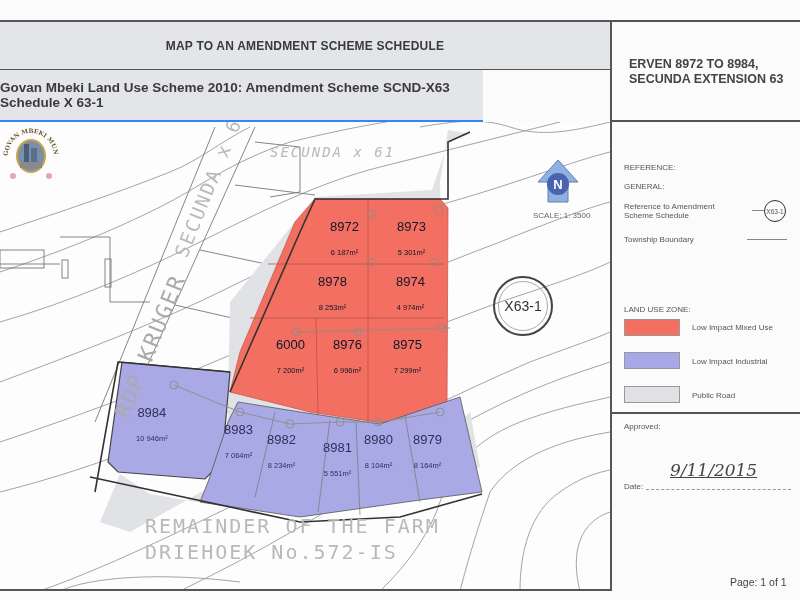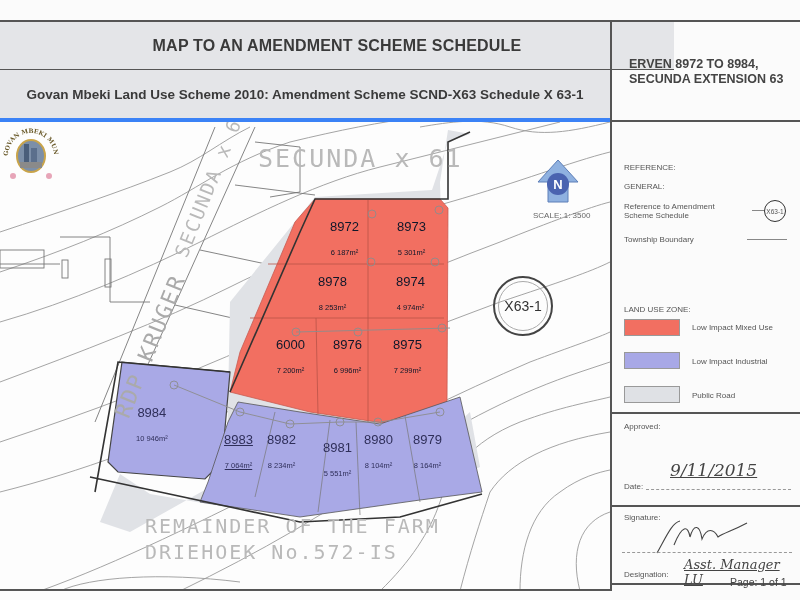--- a/index.html
+++ b/index.html
@@ -3,28 +3,28 @@
 <meta charset="utf-8">
 <style>
   * { box-sizing: border-box; margin: 0; padding: 0; }
   html, body { width: 800px; height: 600px; background: #fbfbfb; overflow: hidden; }
   body { font-family: "Liberation Sans", sans-serif; color: #333; position: relative; }
 
   .sheet { position: absolute; left: 0; top: 20px; width: 800px; height: 570px; }
 
   
   .hdr-title {
-    position: absolute; left: 0; top: 0; width: 674px; height: 50px;
+    position: absolute; left: 0; top: 0; width: 610px; height: 50px;
     background: #e4e5e8; border-top: 2px solid #555; border-bottom: 1.5px solid #555;
     display: flex; align-items: center; justify-content: center;
-    font-weight: bold; font-size: 16px; color: #3a3a3a; letter-spacing: 0.2px; text-align: right;
+    font-weight: bold; font-size: 12px; color: #3a3a3a; letter-spacing: 0.2px; text-align: right;
   }
   .hdr-sub {
-    position: absolute; left: 0; top: 50px; width: 610px; height: 52px;
-    background: #e4e5e8; border-bottom: 4px solid #3b82f6;
+    position: absolute; left: 0; top: 50px; width: 483px; height: 52px;
+    background: #e4e5e8; border-bottom: 2px solid #3b82f6;
     display: flex; align-items: center; justify-content: center;
     font-weight: bold; font-size: 13.5px; color: #3a3a3a;
   }
   .right-col {
     position: absolute; left: 610px; top: 0; width: 190px; height: 571px;
     border-left: 2px solid #555;
   }
   .erven {
     position: absolute; left: 0; top: 0; width: 188px; height: 102px;
     border-top: 2px solid #555; border-bottom: 2px solid #555;
@@ -135,21 +135,21 @@
         <circle cx="435" cy="140" r="4"></circle>
       </g>
 
       <g transform="translate(538,38)">
         <polygon points="20,0 40,22 30,22 30,42 10,42 10,22 0,22" fill="#8fb1e0" stroke="#5d7fb8" stroke-width="1"></polygon>
         <circle cx="20" cy="24" r="11" fill="#4a63b0"></circle>
         <text x="20" y="29" font-size="13" font-weight="bold" fill="#ffffff" text-anchor="middle" font-family="Liberation Sans, sans-serif">N</text>
       </g>
     </svg>
 
-    <div class="cad" style="left:258px; top:22px; font-size:25px;">SECUNDA  x  61</div>
+    <div class="cad" style="left:270px; top:22px; font-size:14px;font-style:italic;">SECUNDA  x  61</div>
     <div class="cad" style="left:170px; top:130px; font-size:19px; transform:rotate(-68deg); transform-origin:left top;">SECUNDA  x  62</div>
     <div class="cad" style="left:110px; top:290px; font-size:22px; transform:rotate(-68deg); transform-origin:left top; color:#aaa;">RDP KRUGER</div>
     <div class="cad" style="left:145px; top:392px; font-size:20px;">REMAINDER OF THE FARM</div>
     <div class="cad" style="left:145px; top:418px; font-size:20px;">DRIEHOEK No.572-IS</div>
 
     <div class="scale">SCALE: 1: 3500</div>
     <div class="xbubble">
         <span>X63-1</span>
       </div>
 
@@ -179,21 +179,21 @@
       </div>
     <div class="erf" style="left:393px; top:215px;">
         <span class="num">8975</span>
         <span class="area">7 299m²</span>
       </div>
 
     <div class="erf ind" style="left:136px; top:283px;">
         <span class="num">8984</span>
         <span class="area">10 946m²</span>
       </div>
-    <div class="erf ind" style="left:224px; top:310px;text-decoration:underline;">
+    <div class="erf ind" style="left:224px; top:300px;">
         <span class="num">8983</span>
         <span class="area">7 064m²</span>
       </div>
     <div class="erf ind" style="left:267px; top:310px;">
         <span class="num">8982</span>
         <span class="area">8 234m²</span>
       </div>
     <div class="erf ind" style="left:323px; top:318px;">
         <span class="num">8981</span>
         <span class="area">5 551m²</span>
@@ -246,25 +246,16 @@
       <div class="lbl" style="left:80px; top:269px;">Public Road</div>
     </div>
 
     <div class="approve">
       <div style="position:absolute; left:12px; top:8px;">Approved:</div>
       <div style="position:absolute; left:12px; top:68px;">Date:</div>
       <div class="dashed" style="left:34px; top:75px; width:145px;"></div>
       <div class="hand" style="left:58px; top:46px; font-size:17px;">9/11/2015</div>
     </div>
 
-    <div class="sign">
-      <div style="position:absolute; left:12px; top:6px;">Signature:</div>
-      <svg style="position:absolute; left:40px; top:8px;" width="100" height="40">
-        <path d="M5 38 C15 20 20 8 28 6 M22 30 C30 10 36 10 38 22 C42 8 48 10 50 24 C55 12 62 14 66 22 C72 18 80 16 95 8" fill="none" stroke="#444" stroke-width="1.1"></path>
-      </svg>
-      <div class="dashed" style="left:10px; top:45px; width:170px;"></div>
-      <div style="position:absolute; left:12px; top:63px;">Designation:</div>
-      <div class="hand" style="left:72px; top:50px; font-size:13px;">Asst. Manager LU</div>
-    </div>
   </div>
 </div>
 
 <div class="page-num">Page: 1 of 1</div>
 
 </body></html>

